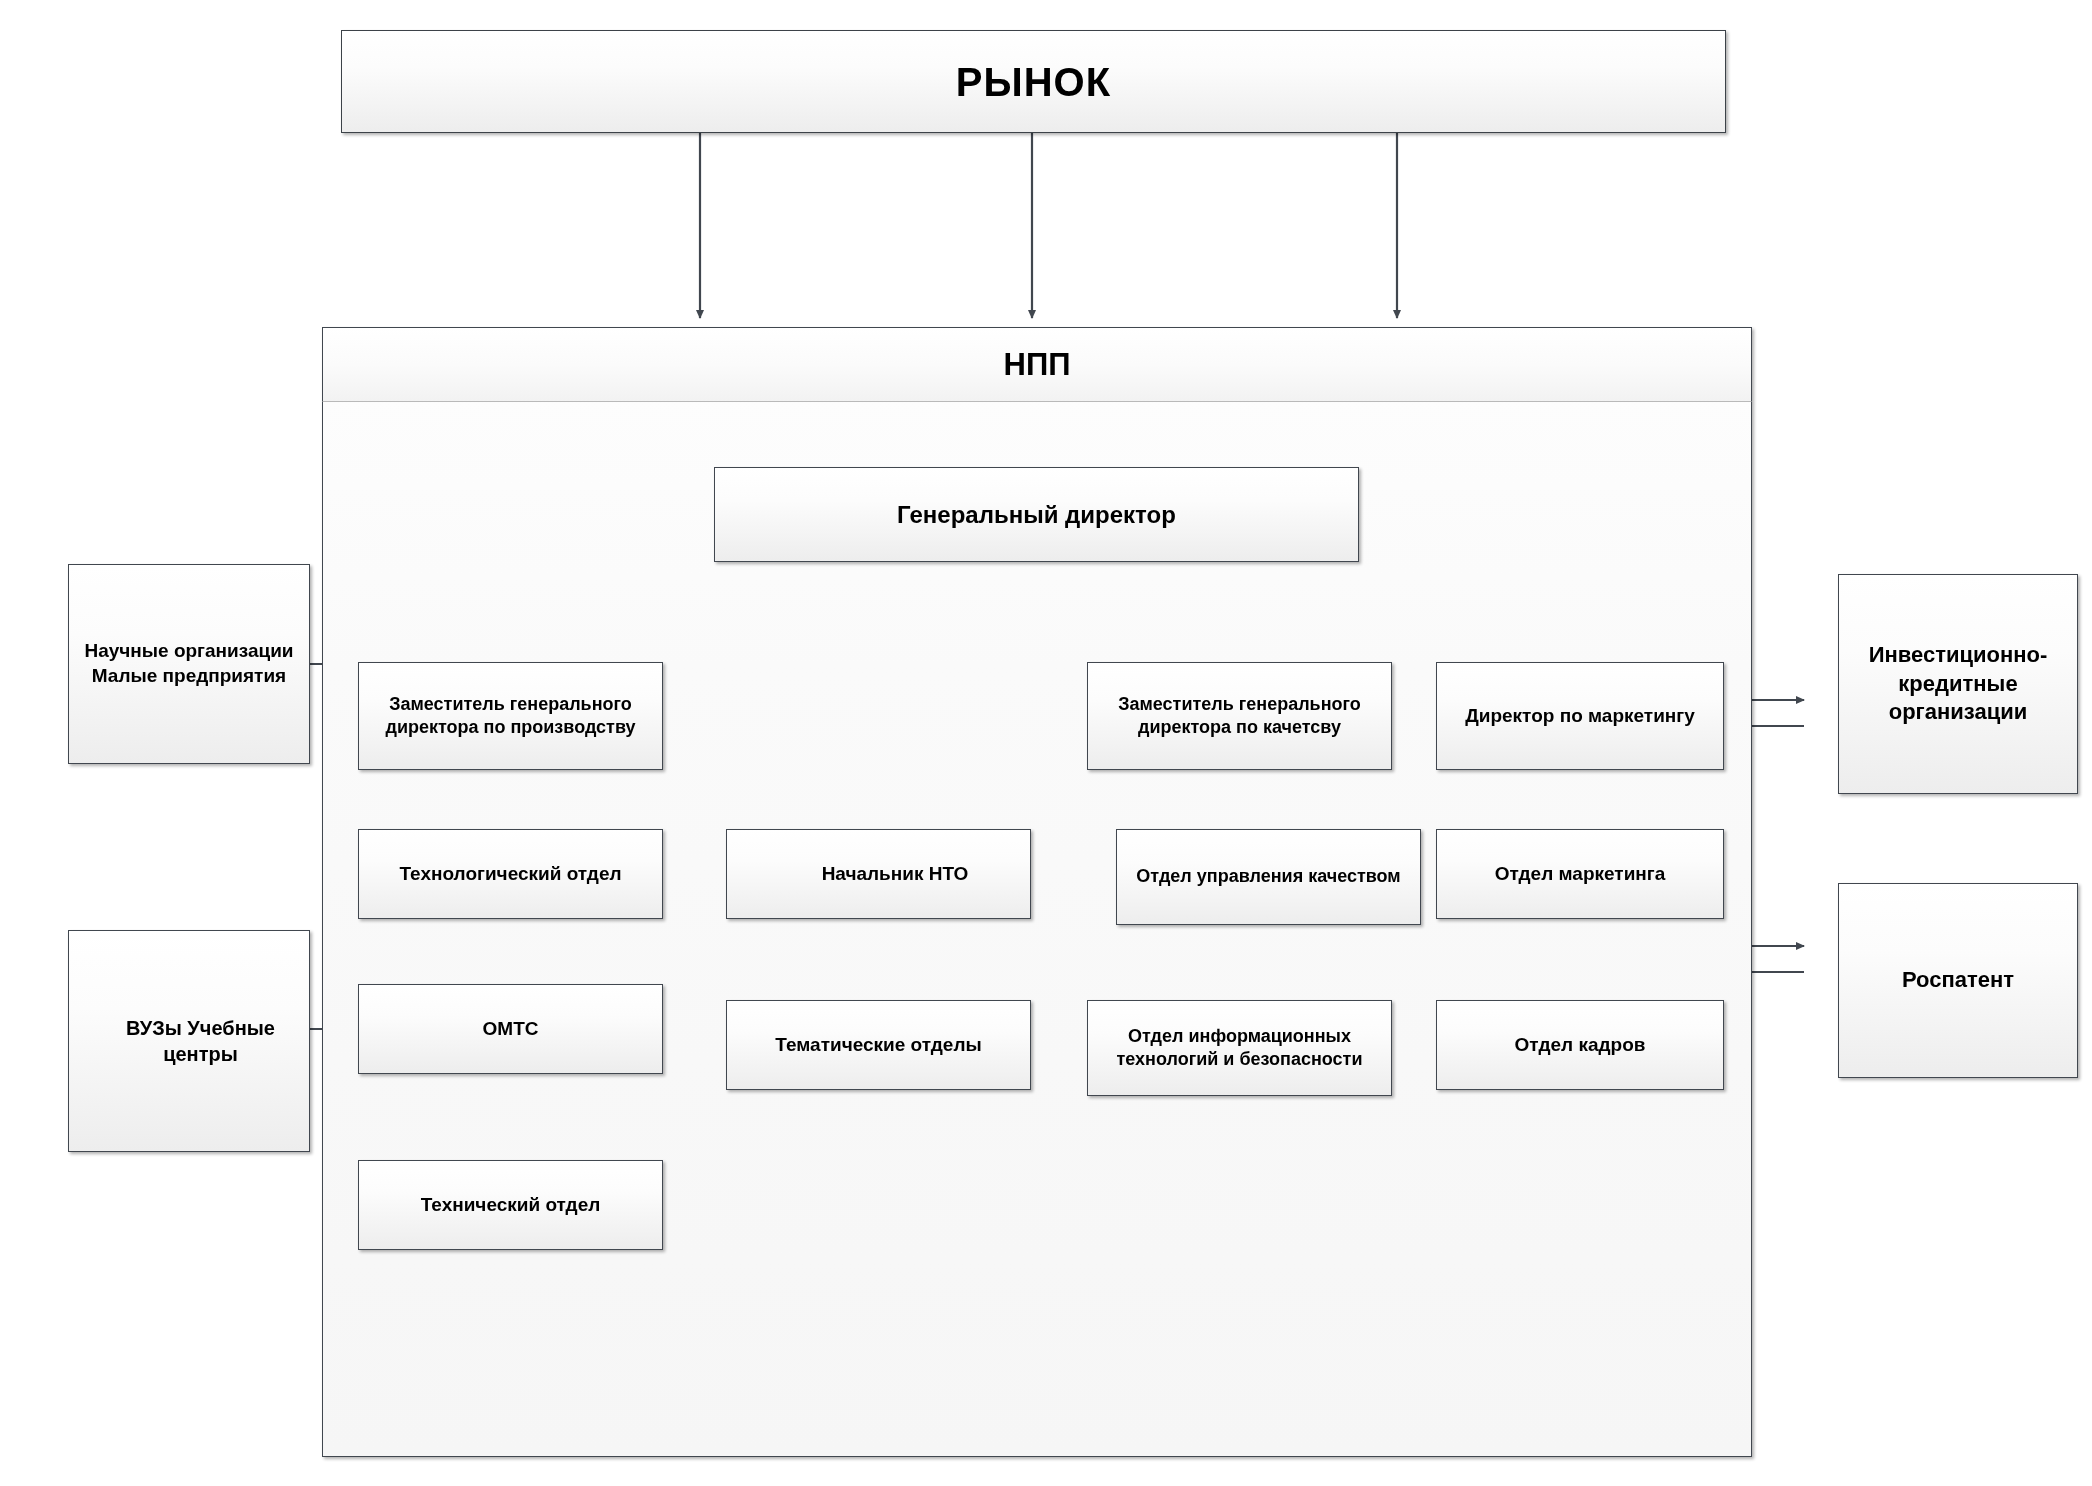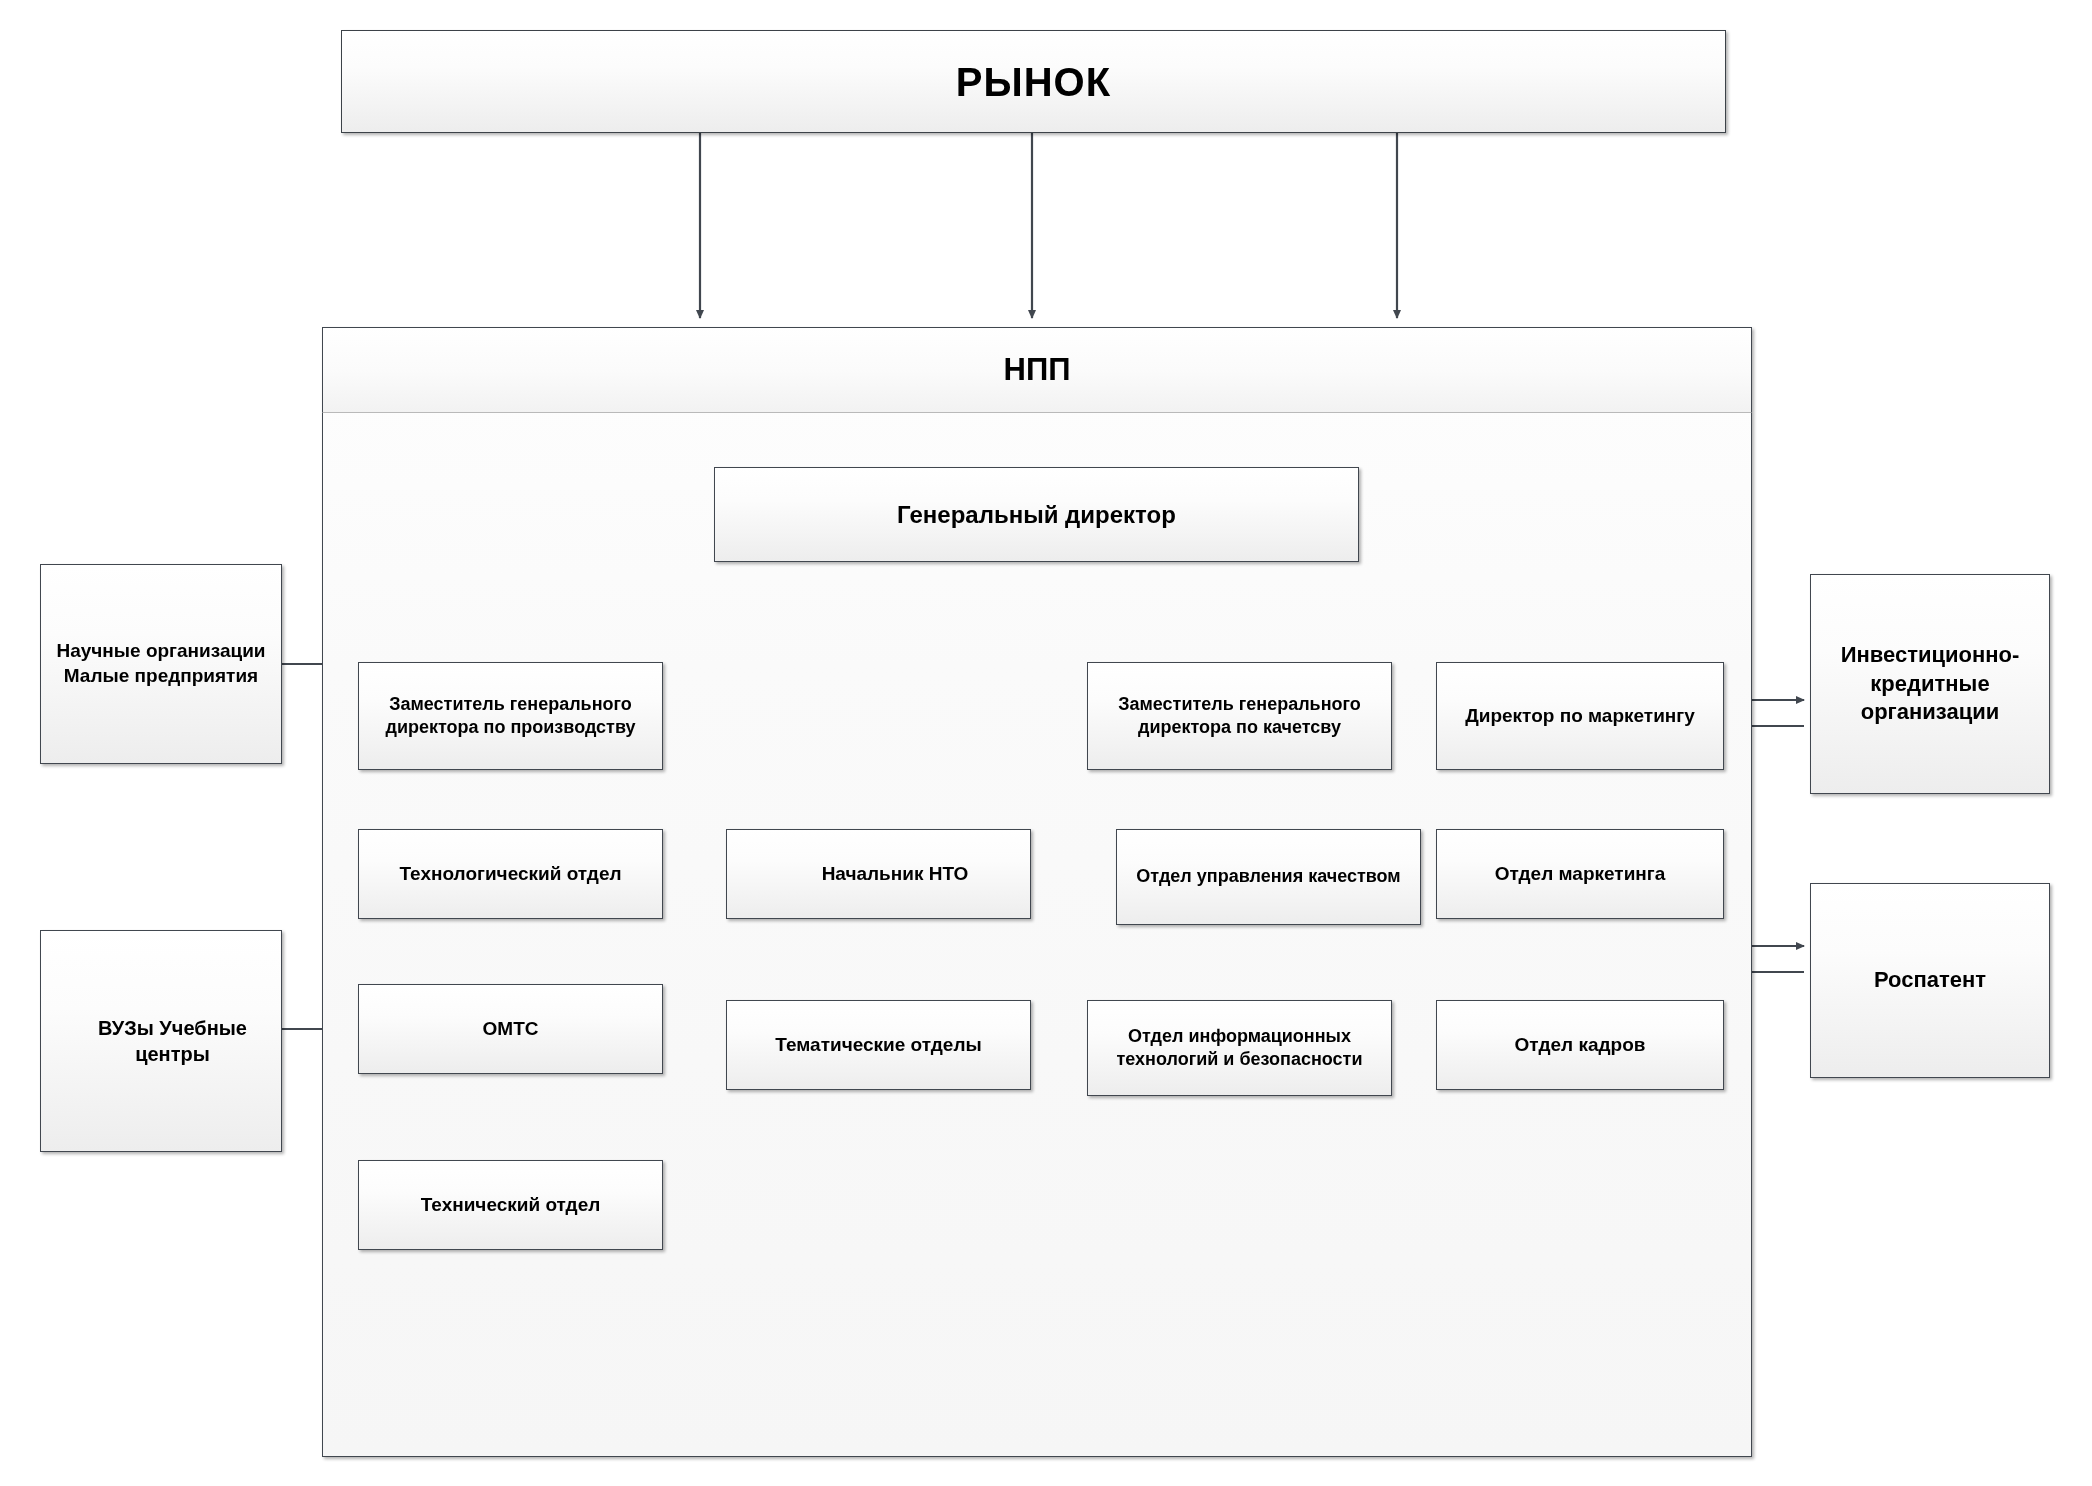--- a/index.html
+++ b/index.html
@@ -59,21 +59,21 @@
     width: 1430px; height: 1130px;
     border: 1px solid #41474f;
     background: linear-gradient(to bottom, #ffffff 0%, #fdfdfd 6%, #fafafa 30%, #f6f6f6 100%);
     box-shadow: 2px 2px 3px rgba(0,0,0,0.30);
     display: block;
     z-index: 1;
   }
   .npp-header {
     position: absolute;
     left: 322px; top: 327px;
-    width: 1430px; height: 86px;
+    width: 1430px; height: 75px;
     border: 1px solid #41474f;
     border-bottom: 1px solid #b9b9b9;
     box-sizing: border-box;
     display: flex;
     align-items: center;
     justify-content: center;
     background: linear-gradient(to bottom, #ffffff 0%, #fbfbfb 50%, #f2f2f2 100%);
     font-size: 31px;
     font-weight: bold;
     z-index: 2;
@@ -104,20 +104,21 @@
   .u-them  { left: 726px; top: 1000px; }
 
   .u-qual  { left: 1087px; top: 829px; height: 96px; font-size: 18px; margin-left: 29px;}
   .u-it    { left: 1087px; top: 1000px; height: 96px; font-size: 18px;}
 
   .u-mark  { left: 1436px; top: 829px; width: 288px; }
   .u-hr    { left: 1436px; top: 1000px; width: 288px; }
 
   .ext {
     font-size: 20px;
+    margin-left: 28px;
   }
   .ext-sci  { left: 40px;  top: 564px; width: 242px; height: 200px; font-size: 19px; }
   .ext-uni  { left: 40px;  top: 930px; width: 242px; height: 222px; font-size: 20px; padding-left: 23px; }
   .ext-inv  { left: 1810px; top: 574px; width: 240px; height: 220px; font-size: 22px; }
   .ext-rosp { left: 1810px; top: 883px; width: 240px; height: 195px; font-size: 22px; }
 </style>
 </head>
 <body>
 
 <div id="canvas">

